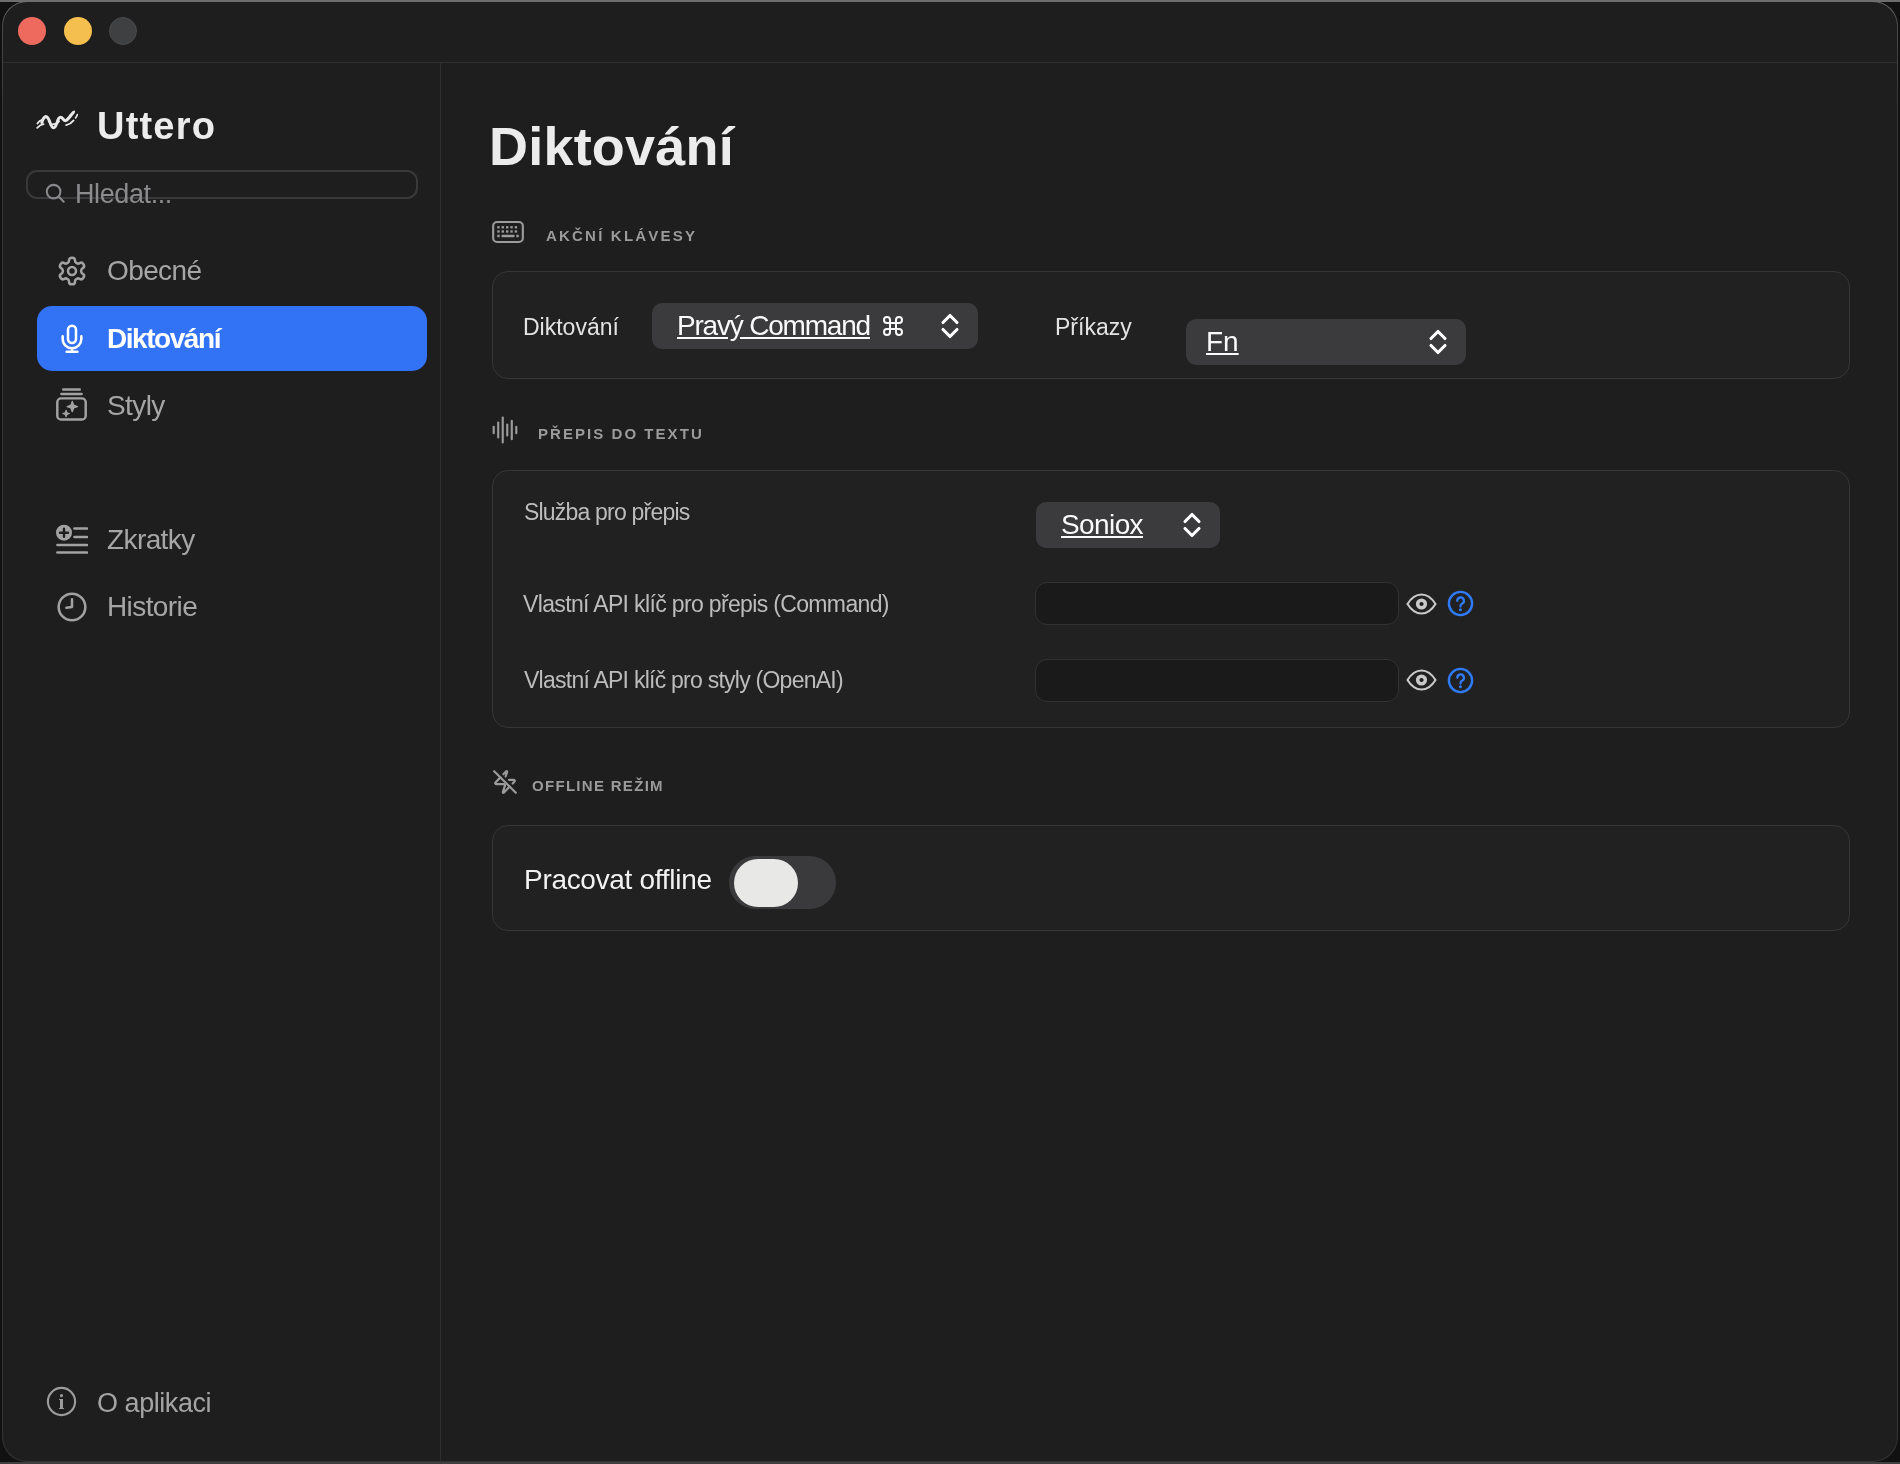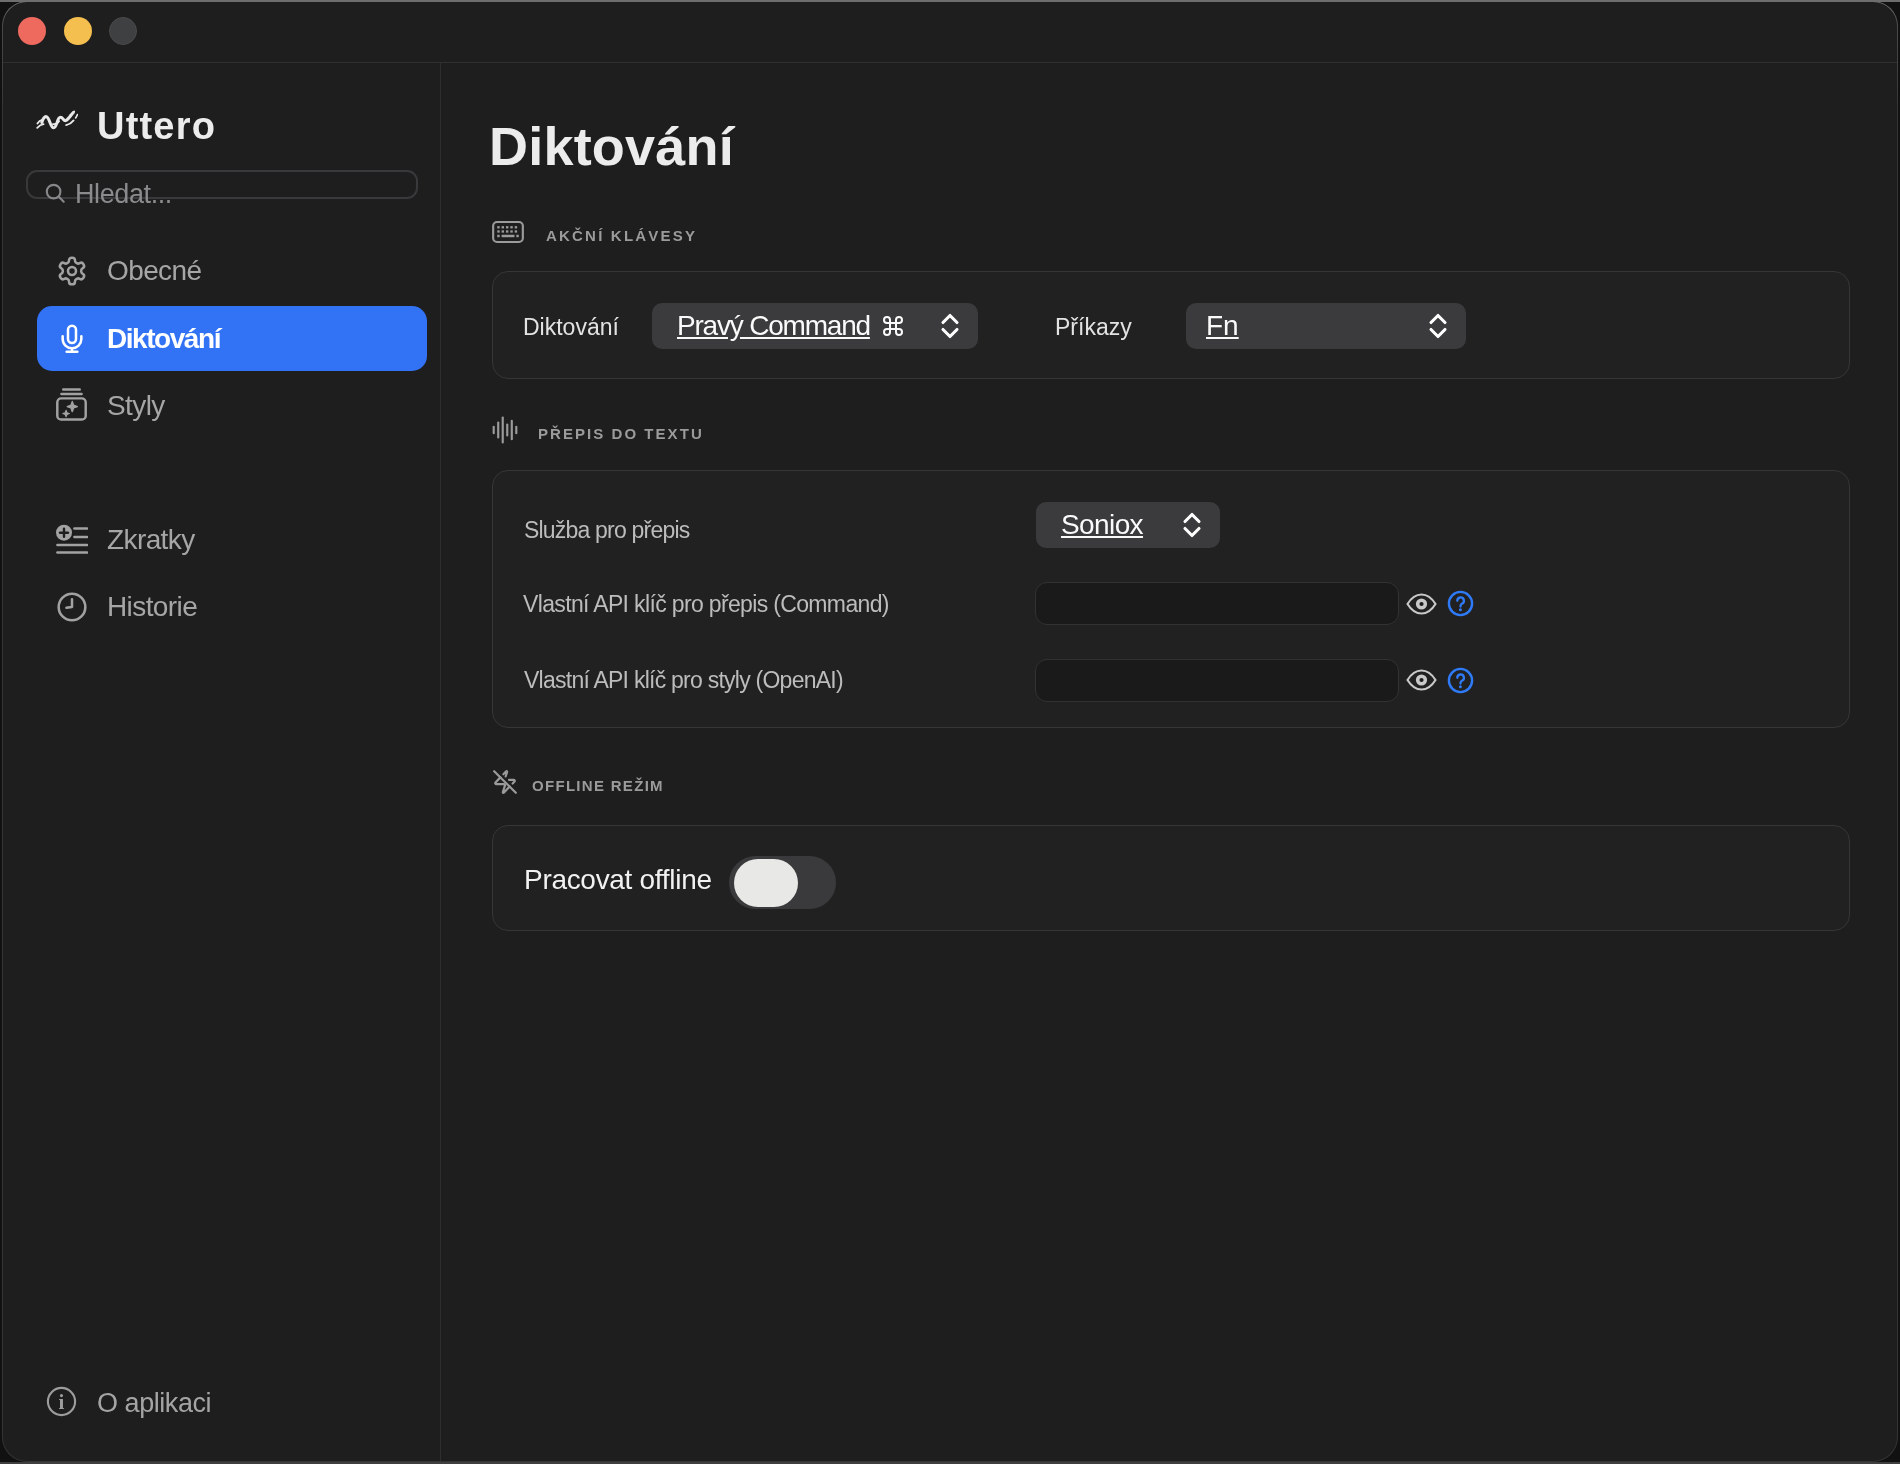--- a/index.html
+++ b/index.html
@@ -157,41 +157,41 @@
         <span class="t" style="letter-spacing:-1.2px;">Pravý Command</span>
             <svg width="24" height="24" viewBox="0 0 24 24" fill="none" stroke="#fafafa" stroke-width="2" stroke-linecap="round" stroke-linejoin="round" style="position:absolute; left:229px; top:11px;">
               <path d="M18 3a3 3 0 0 0-3 3v12a3 3 0 0 0 3 3 3 3 0 0 0 3-3 3 3 0 0 0-3-3H6a3 3 0 0 0-3 3 3 3 0 0 0 3 3 3 3 0 0 0 3-3V6a3 3 0 0 0-3-3 3 3 0 0 0-3 3 3 3 0 0 0 3 3h12a3 3 0 0 0 3-3 3 3 0 0 0-3-3z"></path>
             </svg>
         <svg class="chev" width="20" height="28" viewBox="0 0 20 28" fill="none" stroke="#ffffff" stroke-width="3.1" stroke-linecap="round" stroke-linejoin="round">
               <path d="M3 10.5 L10 3.5 L17 10.5"></path>
               <path d="M3 17.5 L10 24.5 L17 17.5"></path>
             </svg>
       </div>
       <div class="lbl1" style="left:562px; top:42px; letter-spacing:0;">Příkazy</div>
-      <div class="select" style="left:693px; top:31px; width:280px; height:46px;">
+      <div class="select" style="left:693px; top:47px; width:280px; height:46px;">
         <span class="t" style="left:20px;">Fn</span>
         <svg class="chev" width="20" height="28" viewBox="0 0 20 28" fill="none" stroke="#ffffff" stroke-width="3.1" stroke-linecap="round" stroke-linejoin="round">
               <path d="M3 10.5 L10 3.5 L17 10.5"></path>
               <path d="M3 17.5 L10 24.5 L17 17.5"></path>
             </svg>
       </div>
     </div>
     <div class="sechead" style="top:352px;">
           <span class="ic"><svg width="26" height="28" viewBox="0 0 24 26" fill="none" stroke="#9b9b9b" stroke-width="2" stroke-linecap="round">
               <path d="M1.5 10v6"></path>
               <path d="M5.7 6v14"></path>
               <path d="M9.9 1.5v23"></path>
               <path d="M14.1 8v10"></path>
               <path d="M18.3 4.5v17"></path>
               <path d="M22.5 10v6"></path>
             </svg></span>
           <span class="tx" style="letter-spacing:2.05px; left:46px;">PŘEPIS DO TEXTU</span>
         </div>
     <div class="card" style="top:408px; height:258px;">
-      <div class="lbl2" style="left:31px; top:46px;">Služba pro přepis</div>
+      <div class="lbl2" style="left:31px; top:28px;">Služba pro přepis</div>
       <div class="select" style="left:543px; top:31px; width:184px; height:46px;">
         <span class="t" style="letter-spacing:-0.6px;">Soniox</span>
         <svg class="chev" width="20" height="28" viewBox="0 0 20 28" fill="none" stroke="#ffffff" stroke-width="3.1" stroke-linecap="round" stroke-linejoin="round">
               <path d="M3 10.5 L10 3.5 L17 10.5"></path>
               <path d="M3 17.5 L10 24.5 L17 17.5"></path>
             </svg>
       </div>
       <div class="lbl2" style="left:30px; top:120px; letter-spacing:-0.65px;">Vlastní API klíč pro přepis (Command)</div>
       <div class="input" style="left:542px; top:111px;"></div>
       <div class="cicon" style="left:913px; top:122px;"><svg width="31" height="22" viewBox="0 0 31 22" fill="none">

